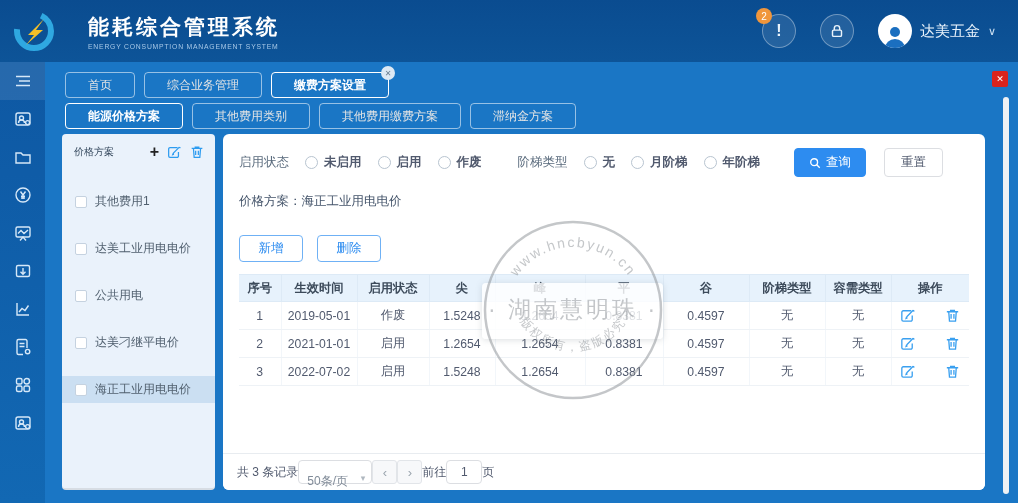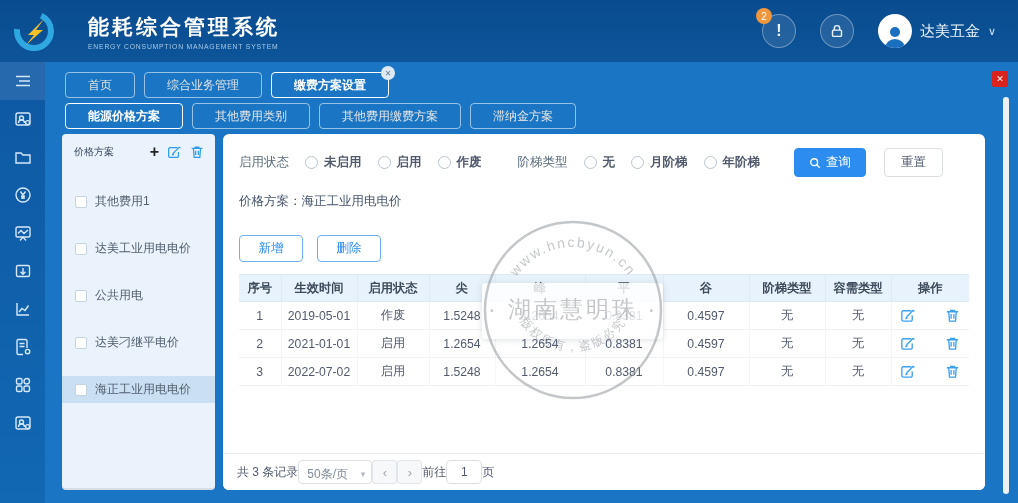--- a/index.html
+++ b/index.html
@@ -86,22 +86,22 @@
     border:1px solid #ddeaf6; border-left:none; }
   .grid th:last-child { border-right:none;margin-top:26px; }
   .grid td { height:28px; text-align:center; font-size:12.2px; color:#515a6e;
     border-bottom:1px solid #eef2f6; border-right:1px solid #f2f6fa; }
   .grid td:last-child { border-right:none; }
   .op-cell { display:flex; align-items:center; justify-content:center; gap:28px; }
   .ico-btn { cursor:pointer; display:inline-flex; }
 
   .mp-footer { position:absolute; left:0; right:0; bottom:0; height:37px; border-top:1px solid #e8ecf0;
     background:#fff; display:flex; align-items:center; padding-left:14px; font-size:12px; color:#515a6e; }
-  .sel-box { width:74px; height:24px; border:1px solid #dcdee2; border-radius:4px; display:flex; align-items:center;
-    padding:4px 6px 0 8px; color:#808b98; cursor:pointer; }
+  .sel-box { width:74px; height:24px; border:1px solid #dcdee2; border-radius:4px; display:flex; align-items:flex-start;
+    padding:12px 6px 0 8px; color:#808b98; cursor:pointer; }
   .sel-caret { margin-left:auto; font-size:9px; color:#b0b8c0; }
   .pg-btn { width:25px; height:24px; border:1px solid #e2e5e9; background:#f7f8fa; border-radius:3px;
     display:flex; align-items:center; justify-content:center; color:#9aa4ae; font-size:13px; cursor:pointer; }
   .goto-input { width:36px; height:24px; border:1px solid #dcdee2; border-radius:4px; text-align:center;
     font-size:12px; color:#515a6e; font-family:inherit; }
 
   
   .wm-plate { position:absolute; left:259px; top:149px; width:181px; height:56px; background:rgba(255,255,255,.82);
     border-radius:4px; box-shadow:0 1px 6px rgba(120,130,140,.25); z-index:5; pointer-events:none; }
   .wm-stamp { position:absolute; left:255px; top:81px; z-index:6; opacity:.5; pointer-events:none; }

